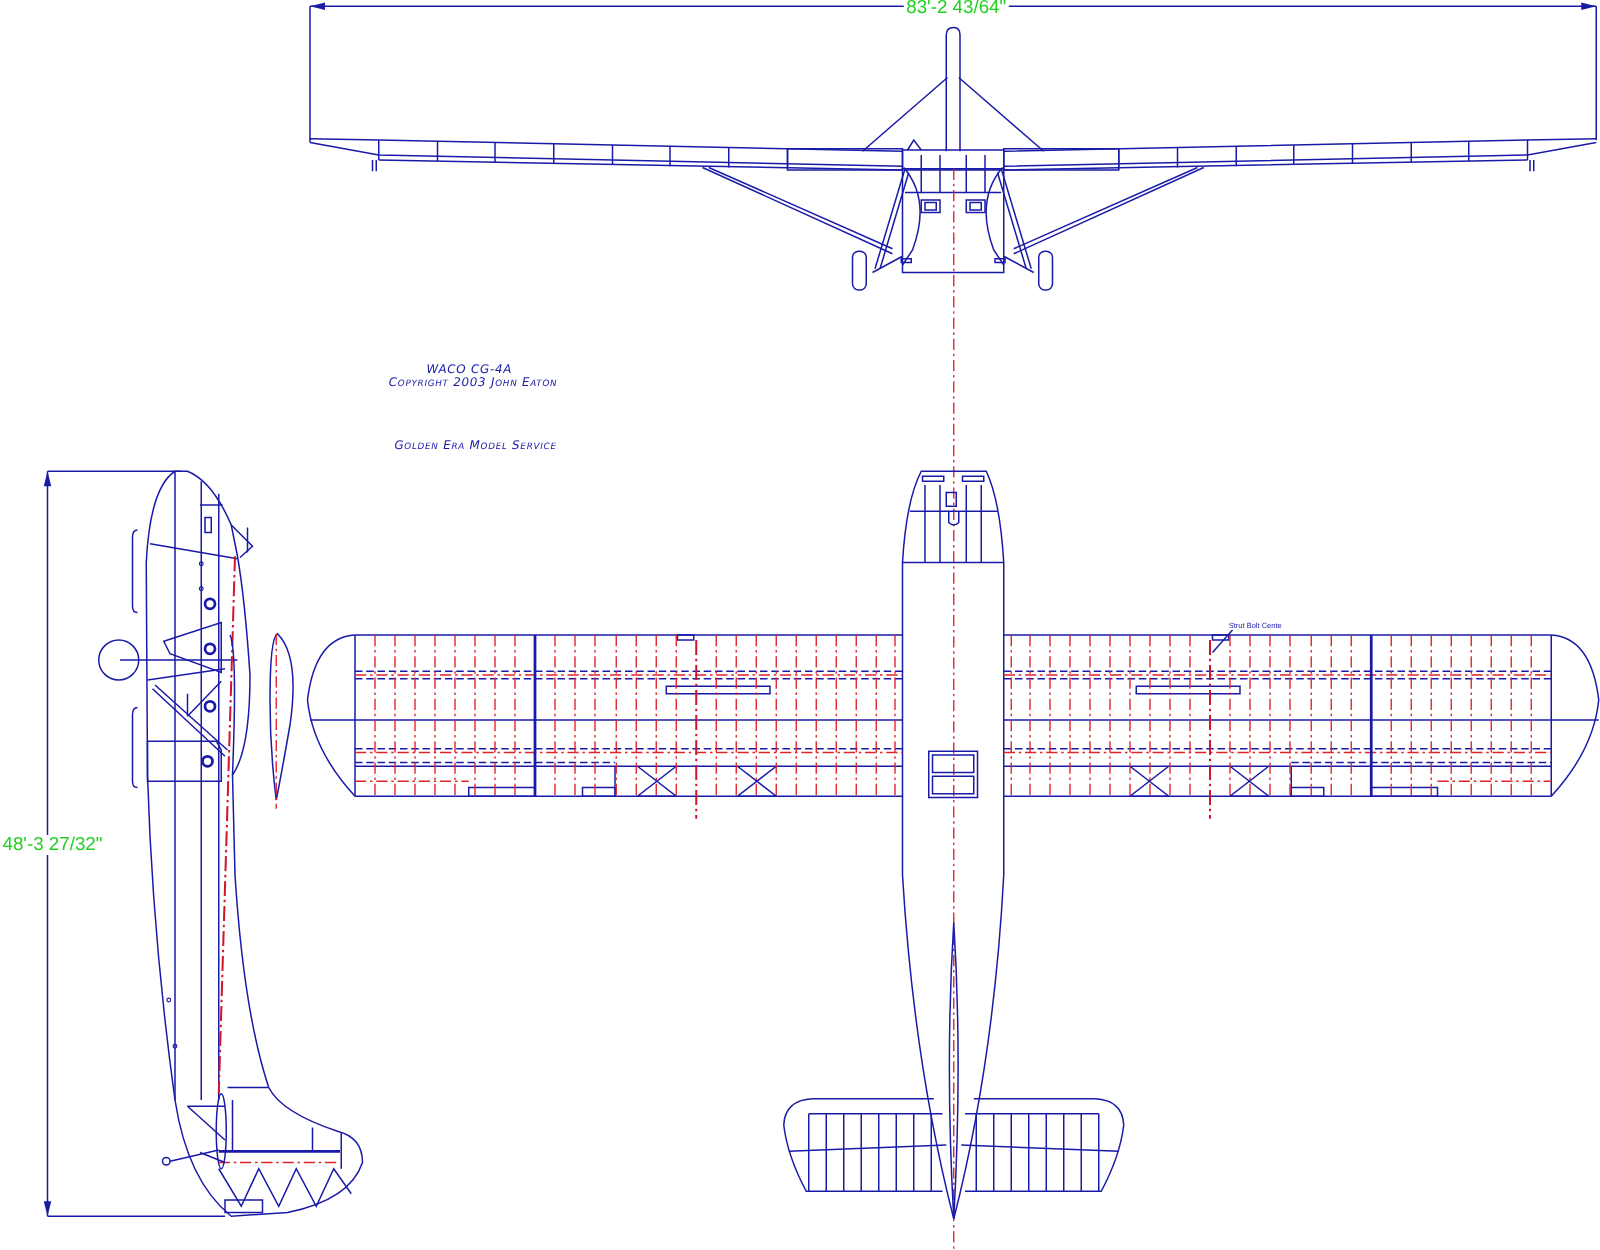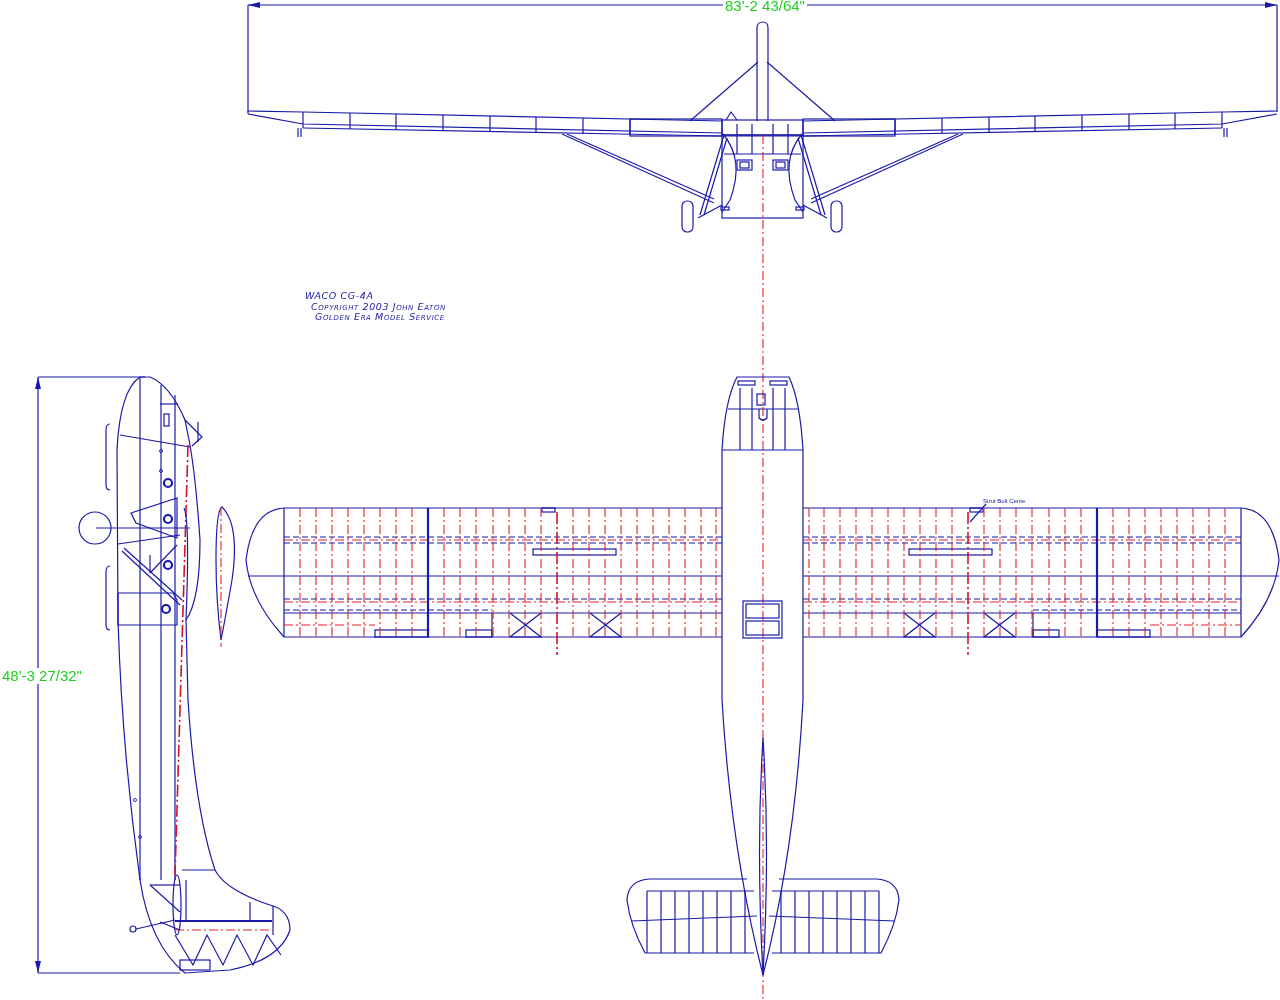--- a/index.html
+++ b/index.html
@@ -6,21 +6,21 @@
   body { width: 1280px; height: 1000px; overflow: hidden; position: relative; font-family: "Liberation Sans", sans-serif; }
   #drawing { position: absolute; left: 0; top: 0; width: 1280px; height: 1000px; }
   .b { stroke: #1a1aa8; stroke-width: 1.2; fill: none; }
   .bt { stroke: #1a1aa8; stroke-width: 0.9; fill: none; }
   .bk { stroke: #1a1aa8; stroke-width: 2.2; fill: none; }
   .bd { stroke: #1a1aa8; stroke-width: 1.2; fill: none; stroke-dasharray: 6 3; }
   .r { stroke: #e0242a; stroke-width: 1.1; fill: none; stroke-dasharray: 9 3 2 3; }
   .rk { stroke: #d0142a; stroke-width: 1.6; fill: none; stroke-dasharray: 12 3 2 3; }
   .dim-text { position: absolute; color: #22d022; font-family: "Liberation Sans", sans-serif; font-size: 15px; background: #ffffff; padding: 0 2px; line-height: 16px; white-space: nowrap; }
   .title-block { position: absolute; left: 305px; top: 291px; color: #1a1aa8; font-family: "DejaVu Sans", sans-serif; font-style: italic; font-size: 9.5px; line-height: 10.5px; letter-spacing: 0.6px; font-variant: small-caps; }
-  .title-block div { white-space: nowrap; }
+  .title-block div { white-space: nowrap; text-align: center; }
   .note { position: absolute; left: 983px; top: 498px; color: #1a1aa8; font-family: "Liberation Sans", sans-serif; font-size: 6px; white-space: nowrap; }
 </style>
 </head>
 <body>
 
 <svg id="drawing" viewBox="0 0 1280 1000" xmlns="http://www.w3.org/2000/svg">
 
   <g>
 
     <g>
@@ -338,16 +338,16 @@
   </g>
 </svg>
 
 <div class="dim-text" style="left:723px; top:-2px;">83'-2 43/64"</div>
 
 <div class="dim-text" style="left:0px; top:668px;">48'-3 27/32"</div>
 
 <div class="title-block">
   <div>WACO CG-4A</div>
   <div style="padding-left:6px;">Copyright 2003 John Eaton</div>
-  <div style="padding-left:10px;">Golden Era Model Service</div>
+  <div style="padding-left:10px;margin-top:40px;">Golden Era Model Service</div>
 </div>
 
 <div class="note">Strut Bolt Cente</div>
 
 </body></html>

